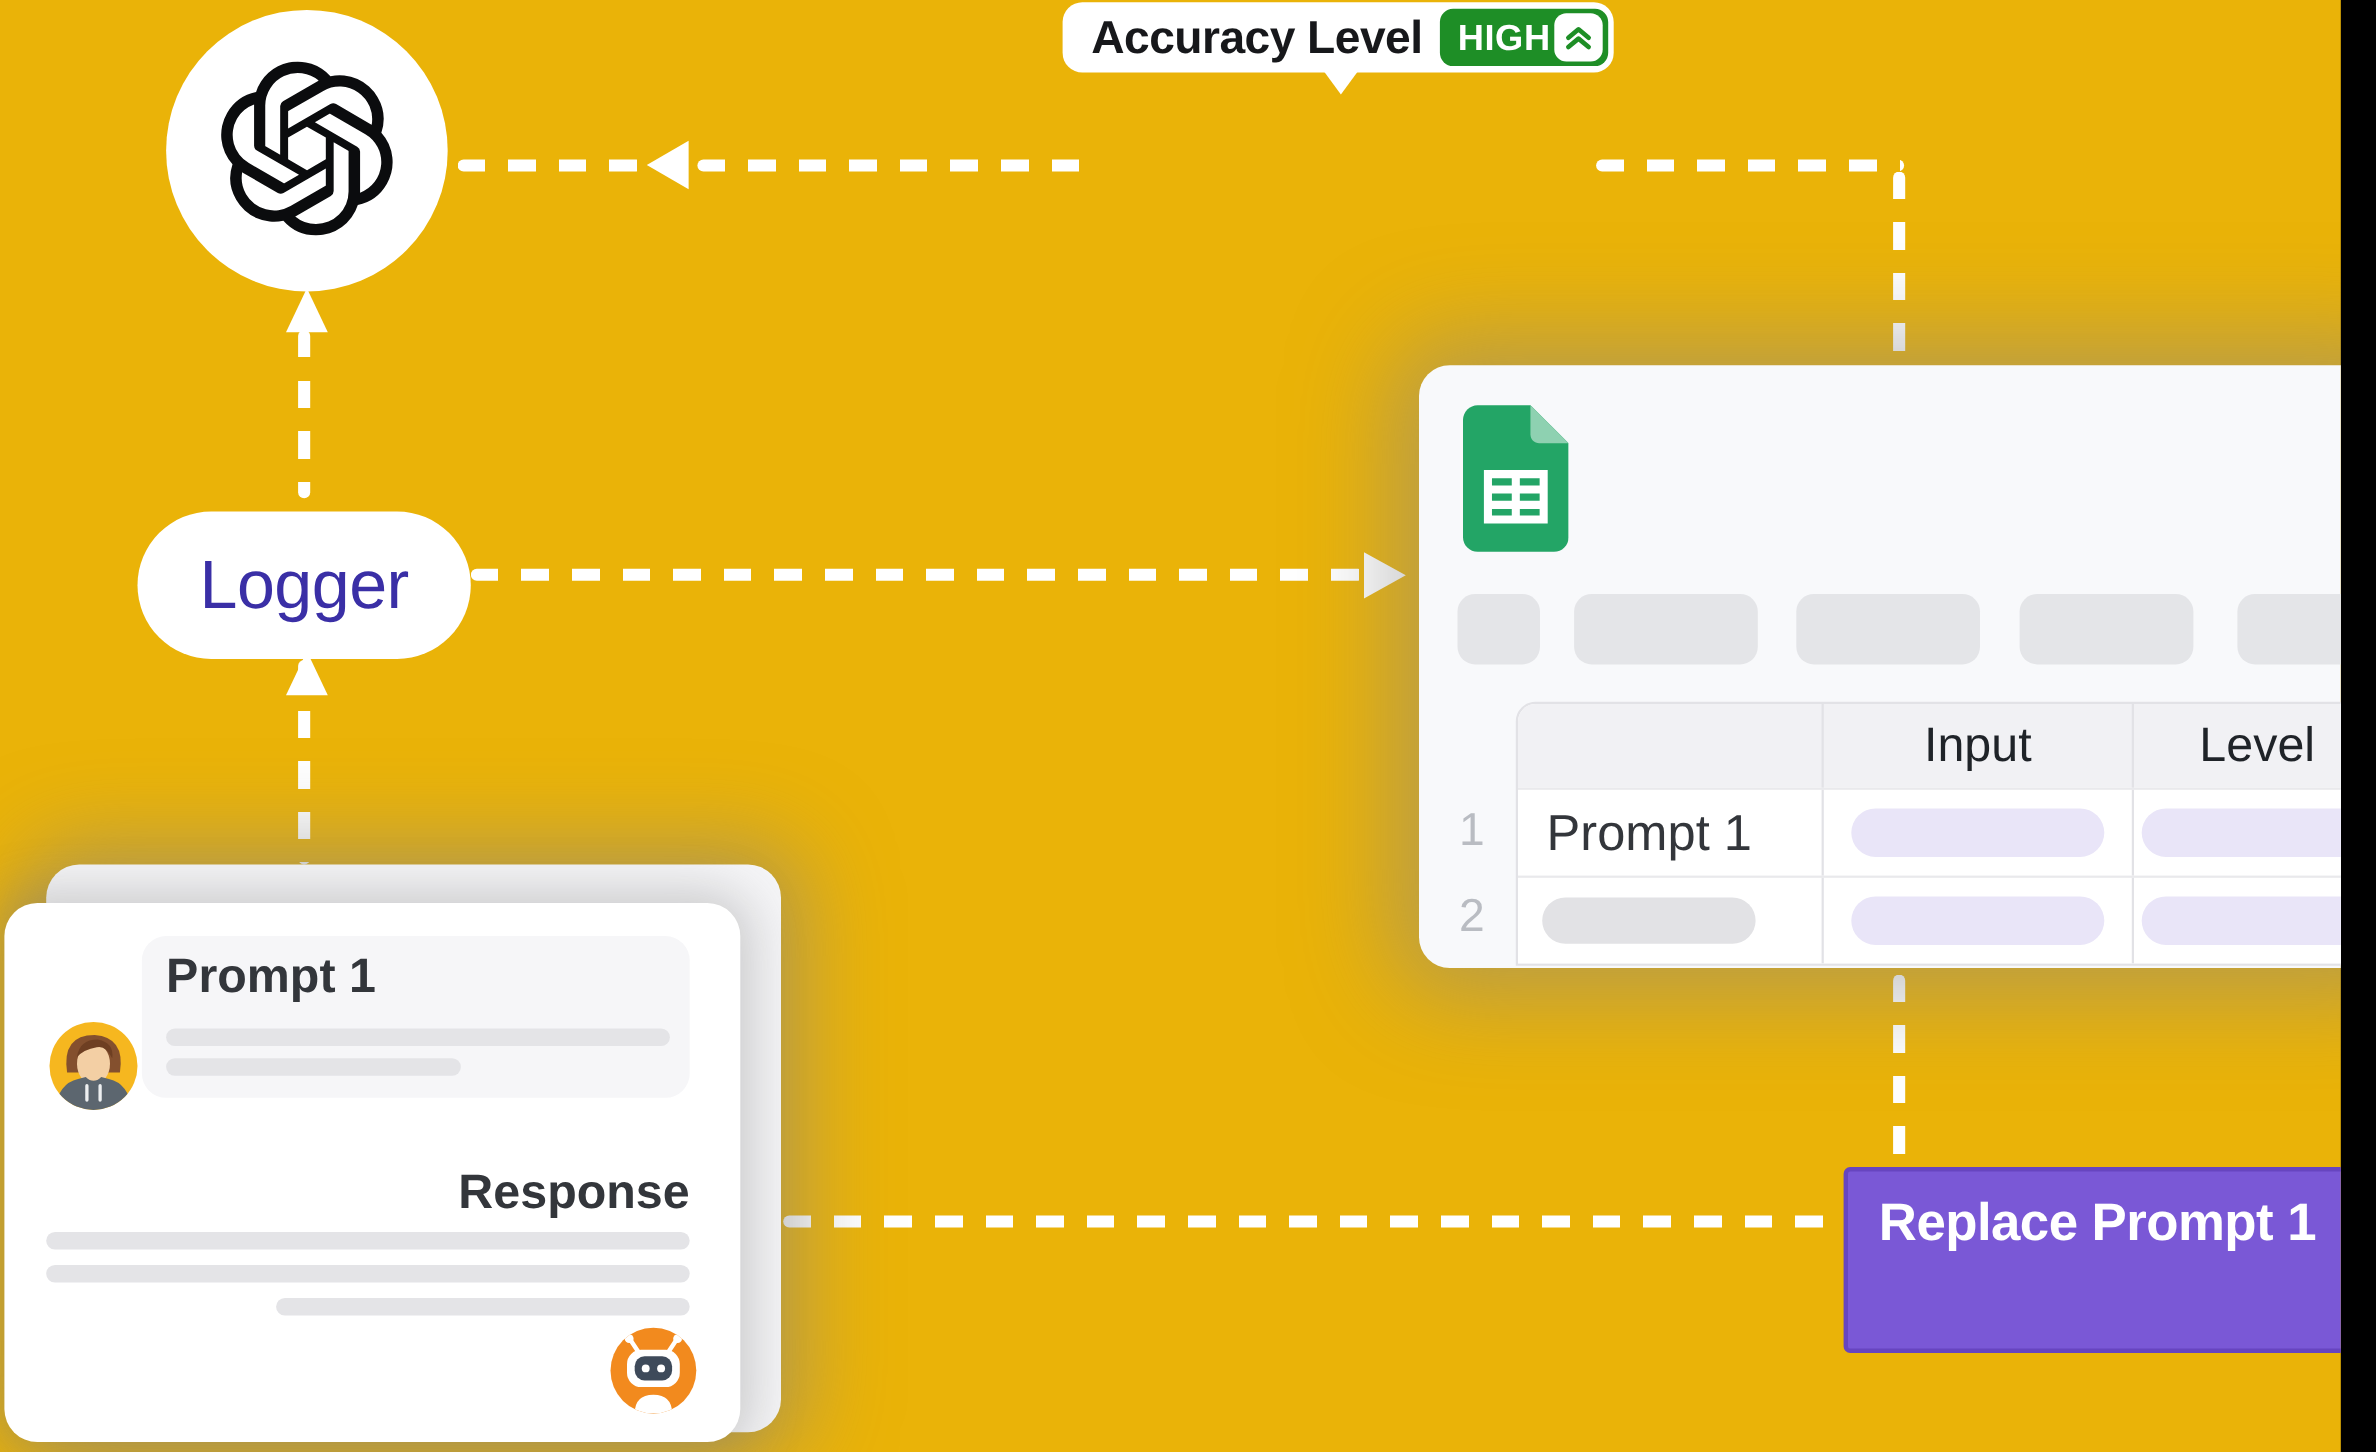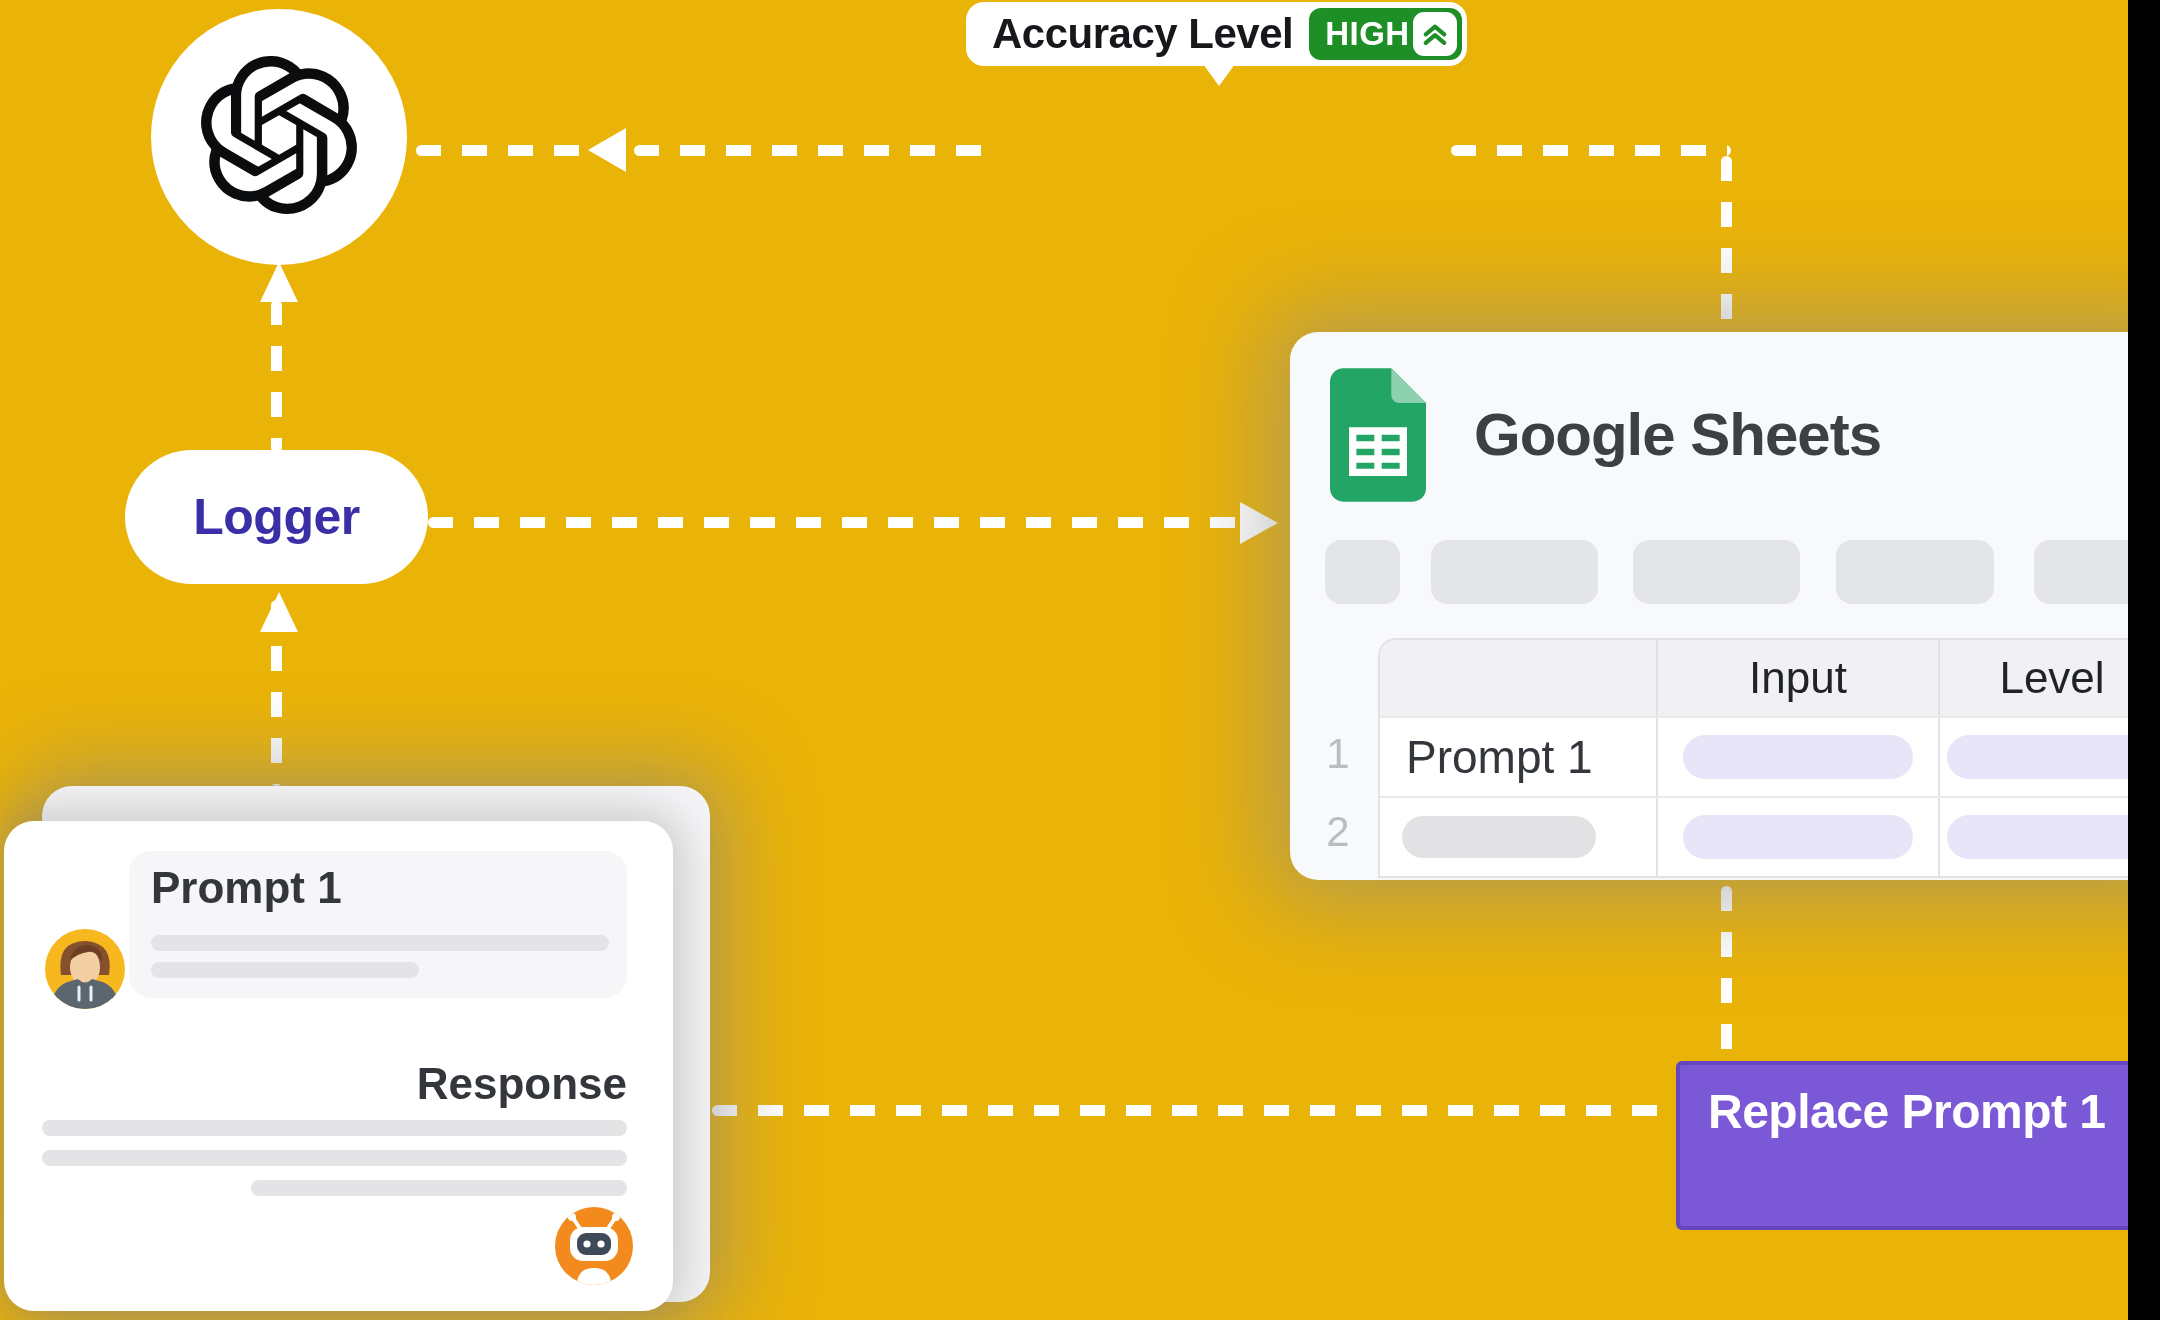--- a/index.html
+++ b/index.html
@@ -43,23 +43,23 @@
   .btn-finetune{left:988px;top:97px;width:463px;height:102px;border-radius:51px;
           background:#7A58D6;border:3px solid #6745BF;box-sizing:border-box;
           display:flex;align-items:center;justify-content:center;
           color:#fff;font-size:47px;font-weight:700;letter-spacing:-0.5px;}
   .btn-replace{left:1676px;top:1061px;width:476px;height:169px;border-radius:6px;
           background:#7A58D6;border:4px solid #6745BF;box-sizing:border-box;
           color:#fff;font-size:48px;font-weight:700;line-height:70px;
           padding:12px 0 0 28px;letter-spacing:-0.5px;}
 
   
-  .logger{left:125px;top:450px;width:303px;height:134px;border-radius:67px;background:#fff;
+  .logger{left:125px;top:465px;width:303px;height:134px;border-radius:67px;background:#fff;
           display:flex;align-items:center;justify-content:center;
-          color:#3A2FA6;font-size:50px;font-weight:700;letter-spacing:-0.5px;}
+          color:#3A2FA6;font-size:62px;font-weight:400;letter-spacing:-0.5px;}
 
   
   .sheets-panel{left:1290px;top:332px;width:900px;height:548px;background:#F8F9FB;
           border-radius:28px;box-shadow:0 0 85px 28px rgba(135,135,135,0.5);}
   .sheets-title{position:absolute;left:184px;top:68px;font-size:60px;font-weight:700;
           color:#3C4043;letter-spacing:-1px;}
   .tb-pill{position:absolute;top:208px;height:64px;border-radius:16px;background:#E4E5E8;}
   .sheet-table{position:absolute;left:88px;top:306px;width:790px;background:#fff;
           border:2px solid #E2E2E6;border-radius:18px 18px 0 0;box-sizing:border-box;overflow:hidden;}
   .trow{display:flex;}
@@ -142,21 +142,20 @@
   </div>
 
   <div class="abs sheets-panel">
     <span class="abs" style="left:40px;top:36px;">
       <svg width="96" height="134" viewBox="0 0 72 100">
         <path d="M46 0H10C4.5 0 0 4.5 0 10v80c0 5.5 4.5 10 10 10h52c5.5 0 10-4.5 10-10V26L46 0z" fill="#23A566"></path>
         <path d="M46 0l26 26H52c-3.3 0-6-2.7-6-6V0z" fill="#8ED1B1"></path>
         <path d="M17 47h38v31H17z M36 47v31 M17 57.5h38 M17 68h38" stroke="#fff" stroke-width="5.5" fill="none"></path>
       </svg>
     </span>
-    <span class="sheets-title">Google Sheets</span>
 
     <span class="tb-pill" style="left:35px;width:75px;"></span>
     <span class="tb-pill" style="left:141px;width:167px;"></span>
     <span class="tb-pill" style="left:343px;width:167px;"></span>
     <span class="tb-pill" style="left:546px;width:158px;"></span>
     <span class="tb-pill" style="left:744px;width:156px;"></span>
 
     <span class="rownum" style="left:26px;top:398px;">1</span>
     <span class="rownum" style="left:26px;top:476px;">2</span>
 

